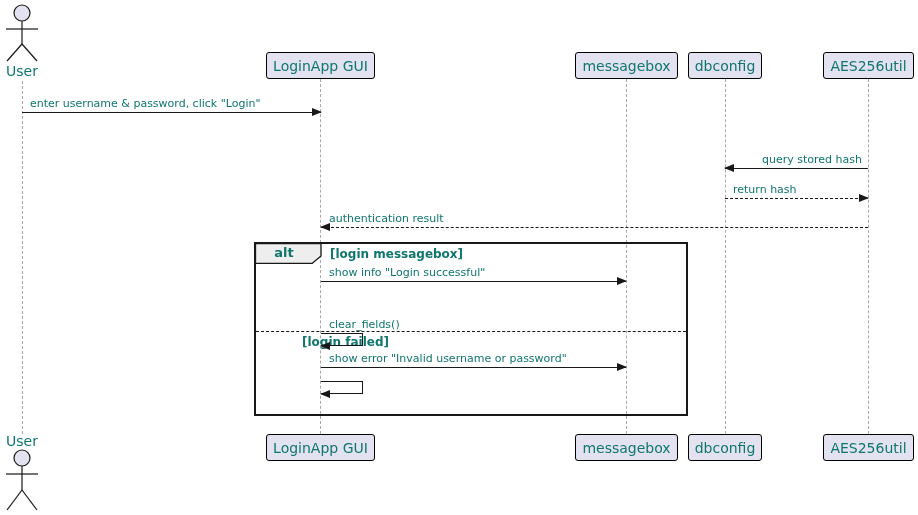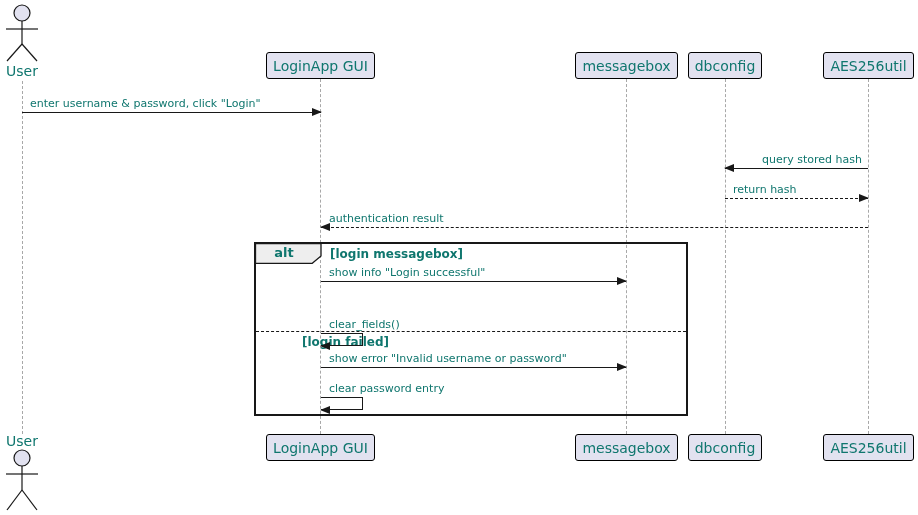--- a/index.html
+++ b/index.html
@@ -112,21 +112,20 @@
   </div>
 
   <div class="msg" style="left:321px; top:351px; width:305px;">
     <div class="lbl">show error "Invalid username or password"</div>
     <div class="line">
         <i class="ah r"></i>
       </div>
   </div>
 
   <div class="msg" style="left:321px; top:381px;">
-    <div class="lbl">clear password entry</div>
     <div class="loop">
         <i class="ah"></i>
       </div>
   </div>
 
   <div class="participant" style="left:266px; top:434px; width:109px;">LoginApp GUI</div>
   <div class="participant" style="left:575px; top:434px; width:103px;">messagebox</div>
   <div class="participant" style="left:688px; top:434px; width:74px;">dbconfig</div>
   <div class="participant" style="left:823px; top:434px; width:91px;">AES256util</div>
 

